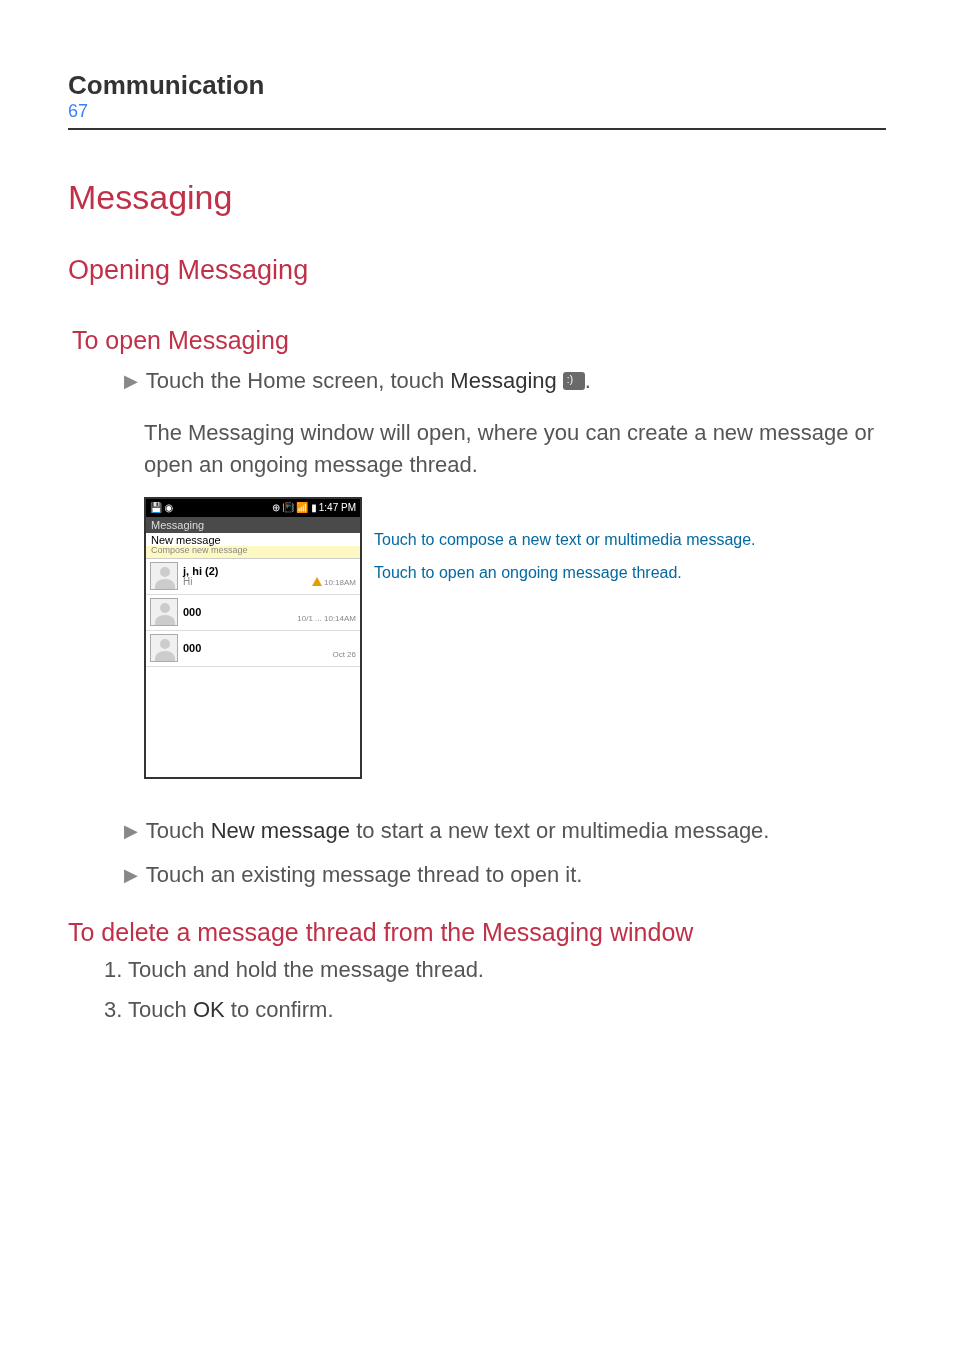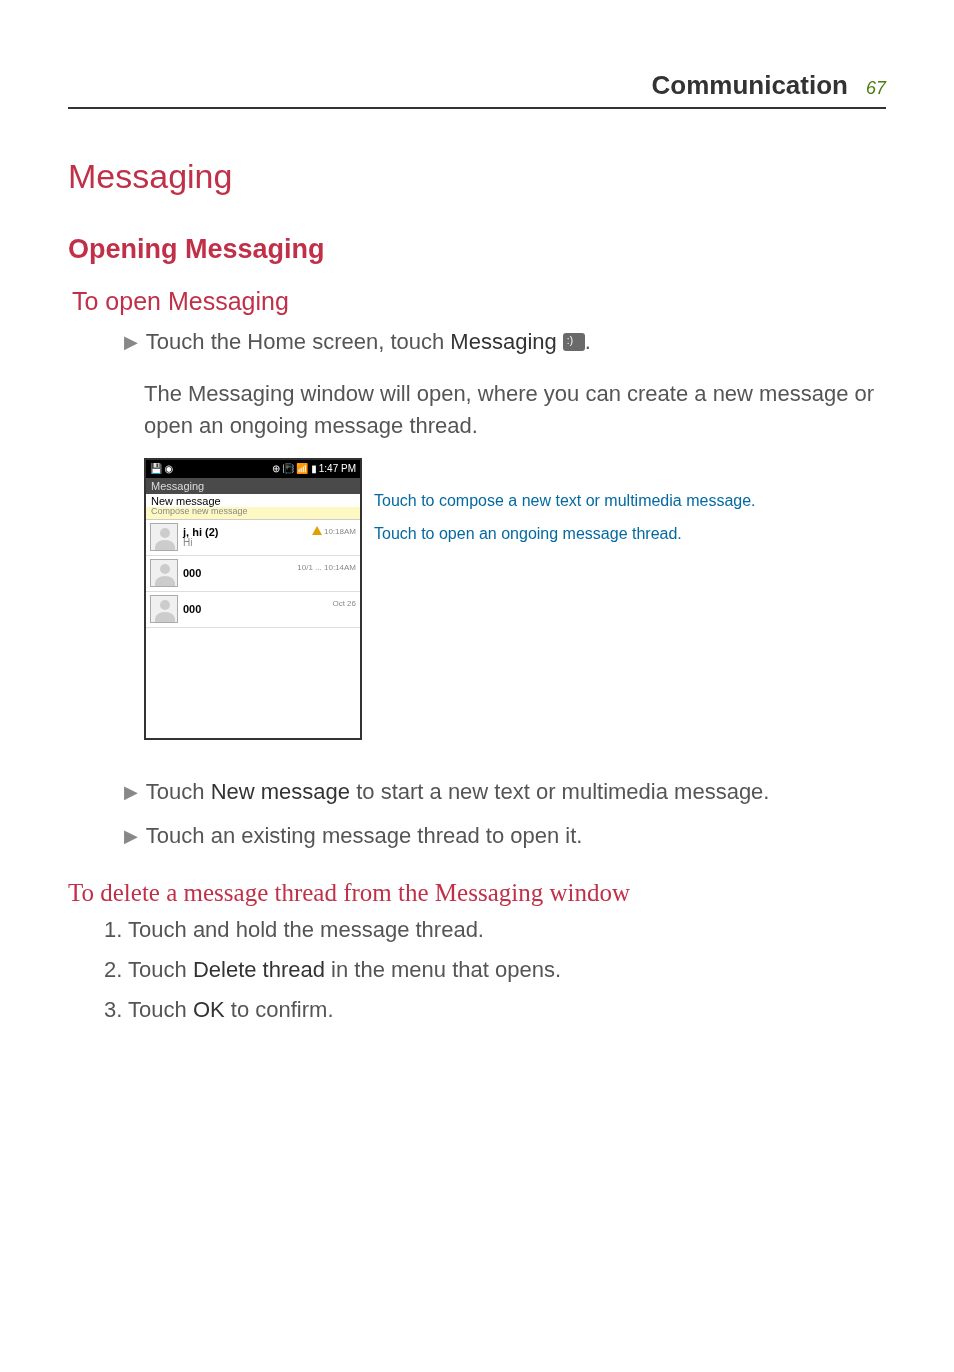--- a/index.html
+++ b/index.html
@@ -15,58 +15,57 @@
       padding: 70px 68px 60px 68px;
       color: #333;
     }
     .header-line {
       display: flex;
       justify-content: flex-end;
       align-items: baseline;
       border-bottom: 2px solid #333;
       padding-bottom: 6px;
       margin-bottom: 48px;
+      flex-direction: column;
     }
     .section-name {
       font-size: 26px;
       font-weight: bold;
       color: #333;
       margin-right: 18px;
     }
     .page-num {
       font-size: 18px;
-      color: #4d7c0f;
-      font-style: italic;
+      color: #3b82f6;
     }
     .h1 {
       color: #c03048;
       font-size: 34px;
       font-weight: 500;
       margin-bottom: 38px;
     }
     .h2 {
       color: #c03048;
       font-size: 27px;
-      font-weight: 700;
-      margin-bottom: 22px;
+      font-weight: 400;
+      margin-bottom: 40px;
     }
     .h3 {
       color: #c03048;
       font-size: 25px;
       font-weight: 500;
       margin-bottom: 10px;
       margin-left: 4px;
     }
     .h3-alt {
       color: #c03048;
       font-size: 25px;
       font-weight: 500;
       margin-top: 28px;
       margin-bottom: 10px;
-      font-family: Liberation Serif, serif;
     }
     .body-text {
       font-size: 22px;
       color: #555;
       line-height: 1.45;
     }
     .arrow-line {
       display: flex;
       align-items: flex-start;
       margin-left: 56px;
@@ -204,21 +203,21 @@
       font-size: 11px;
       color: #000;
     }
     .thread-preview {
       font-size: 10px;
       color: #888;
     }
     .thread-time {
       position: absolute;
       right: 4px;
-      bottom: 19px;
+      bottom: 7px;
       font-size: 8px;
       color: #888;
     }
     .warn-tri {
       display: inline-block;
       width: 0;
       height: 0;
       border-left: 5px solid transparent;
       border-right: 5px solid transparent;
       border-bottom: 9px solid #e0a000;
@@ -338,18 +337,15 @@
 <div class="arrow-line" style="margin-top:12px;">
   <span class="arrow">▶</span>
   <span class="body-text">Touch an existing message thread to open it.</span>
 </div>
 
 <div class="h3-alt">To delete a message thread from the Messaging window</div>
 
 <div class="steps">
   <div class="step">1. Touch and hold the message thread.</div>
   <div class="step">
-    <span>2. Touch </span><span class="bold-dark">Delete thread</span><span> in the menu that opens.</span>
-  </div>
-  <div class="step">
     <span>3. Touch </span><span class="bold-dark">OK</span><span> to confirm.</span>
   </div>
 </div>
 
 </body></html>

